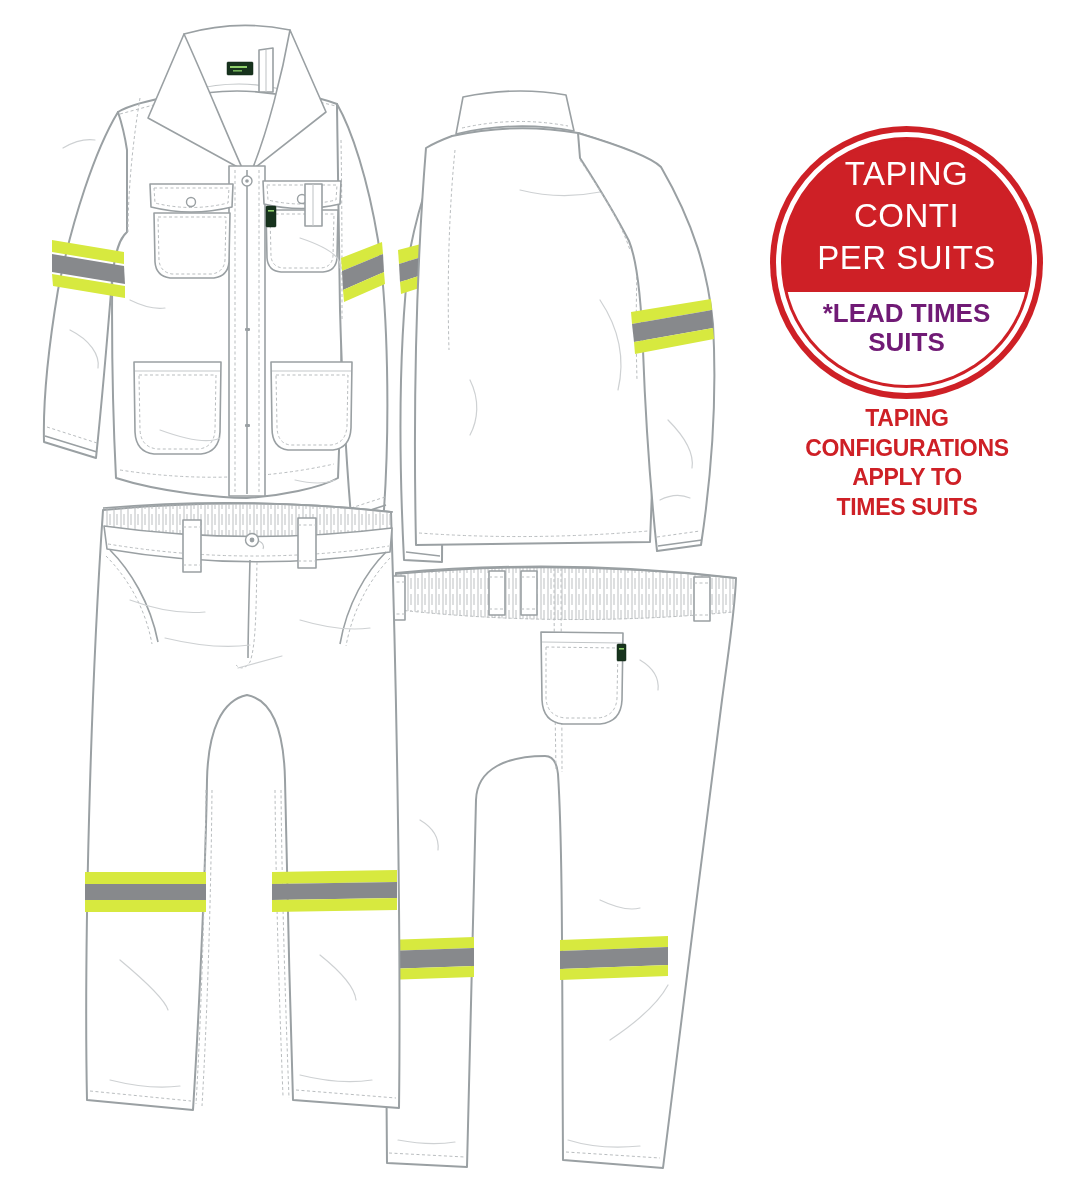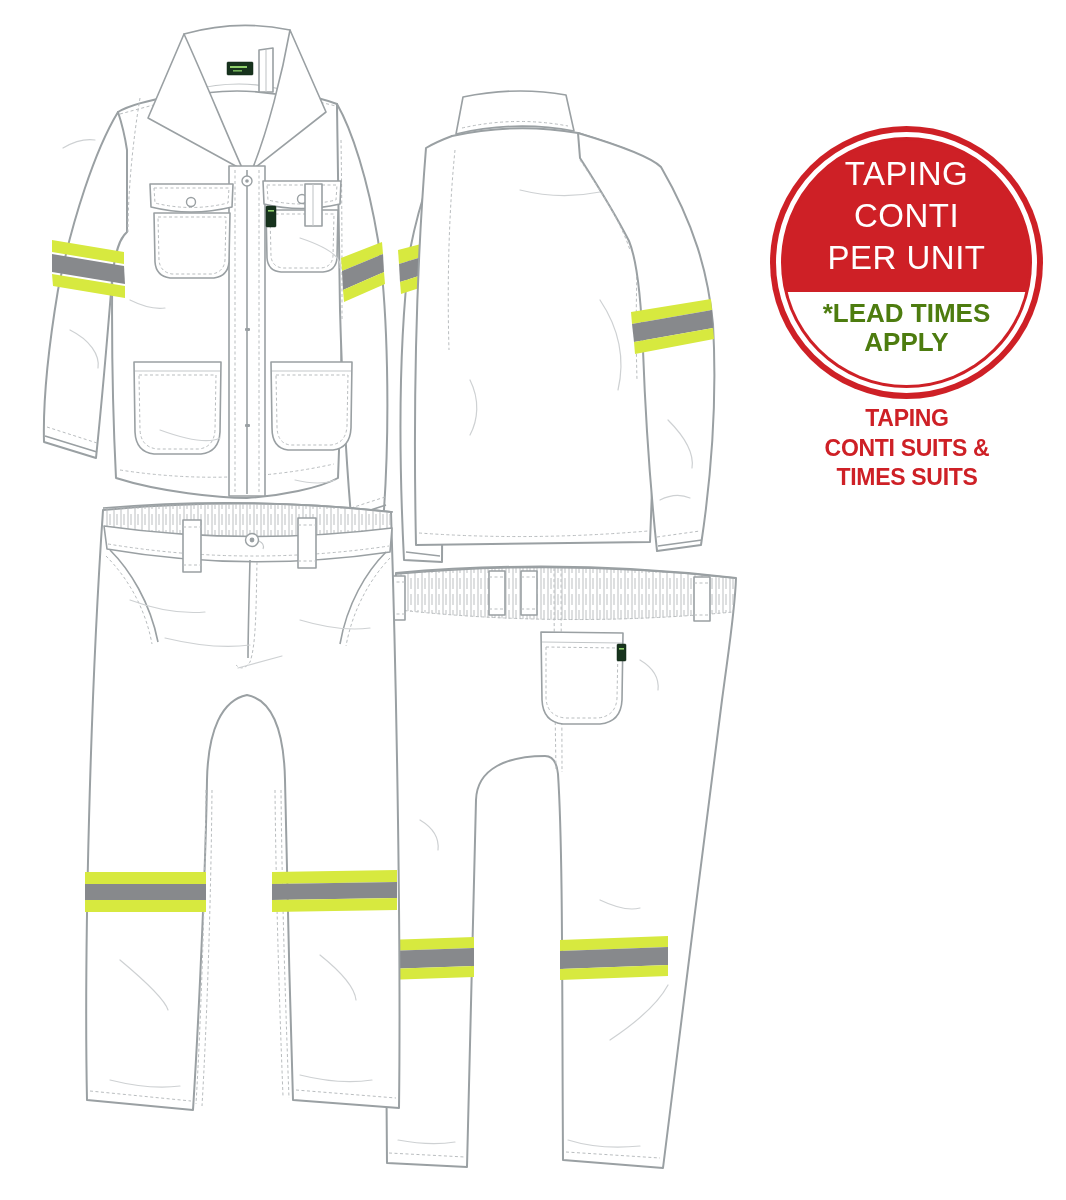--- a/index.html
+++ b/index.html
@@ -14,21 +14,21 @@
            border-radius:50%; background:#ce2026; }
   .badge-ring { position:absolute; inset:6px; border-radius:50%; border:5px solid #ffffff; }
   .badge-disc { position:absolute; inset:14px; border-radius:50%; background:#ce2026;
                 overflow:hidden; text-align:center; }
   .badge-top { position:absolute; top:0; left:0; right:0; height:62%;
                display:flex; flex-direction:column; justify-content:center; }
   .badge-top div { color:#ffffff; font-size:33px; line-height:42px; font-weight:400;
                    letter-spacing:.5px; white-space:nowrap; }
   .badge-bottom { position:absolute; top:62%; left:0; right:0; bottom:0;
                   background:#ffffff; padding-top:7px; }
-  .badge-bottom div { color:#4d7c0f; font-size:26px; line-height:29px; font-weight:bold;
+  .badge-bottom div { color:#701a75; font-size:26px; line-height:29px; font-weight:bold;
                       white-space:nowrap; }
 
   
   .caption { position:absolute; left:758px; top:404px; width:298px; text-align:center; }
   .caption div { color:#ce2026; font-size:23px; line-height:29.5px; font-weight:bold;
                  letter-spacing:-0.3px; white-space:nowrap; }
 
   
   .outline { fill:#ffffff; stroke:#9aa0a3; stroke-width:2; stroke-linejoin:round; }
   .panel   { fill:#ffffff; stroke:#9aa0a3; stroke-width:1.6; stroke-linejoin:round; }
@@ -284,29 +284,30 @@
       <path class="wrinkle" d="M300,1075 Q340,1085 372,1080"></path>
     </g>
   </g>
 </svg>
 
 <div class="badge">
   <div class="badge-ring"></div>
   <div class="badge-disc">
     <div class="badge-bottom">
       <div>*LEAD TIMES</div>
-      <div>APPLY</div>
+      <div>SUITS</div>
     </div>
     <div class="badge-top">
       <div>TAPING</div>
       <div>CONTI</div>
-      <div>PER UNIT</div>
+      <div>PER SUITS</div>
     </div>
   </div>
 </div>
 
 <div class="caption">
   <div>TAPING</div>
-  <div>CONTI SUITS &amp;</div>
+  <div>CONFIGURATIONS</div>
+  <div>APPLY TO</div>
   <div>TIMES SUITS</div>
 </div>
 
 </div>
 
 </body></html>

